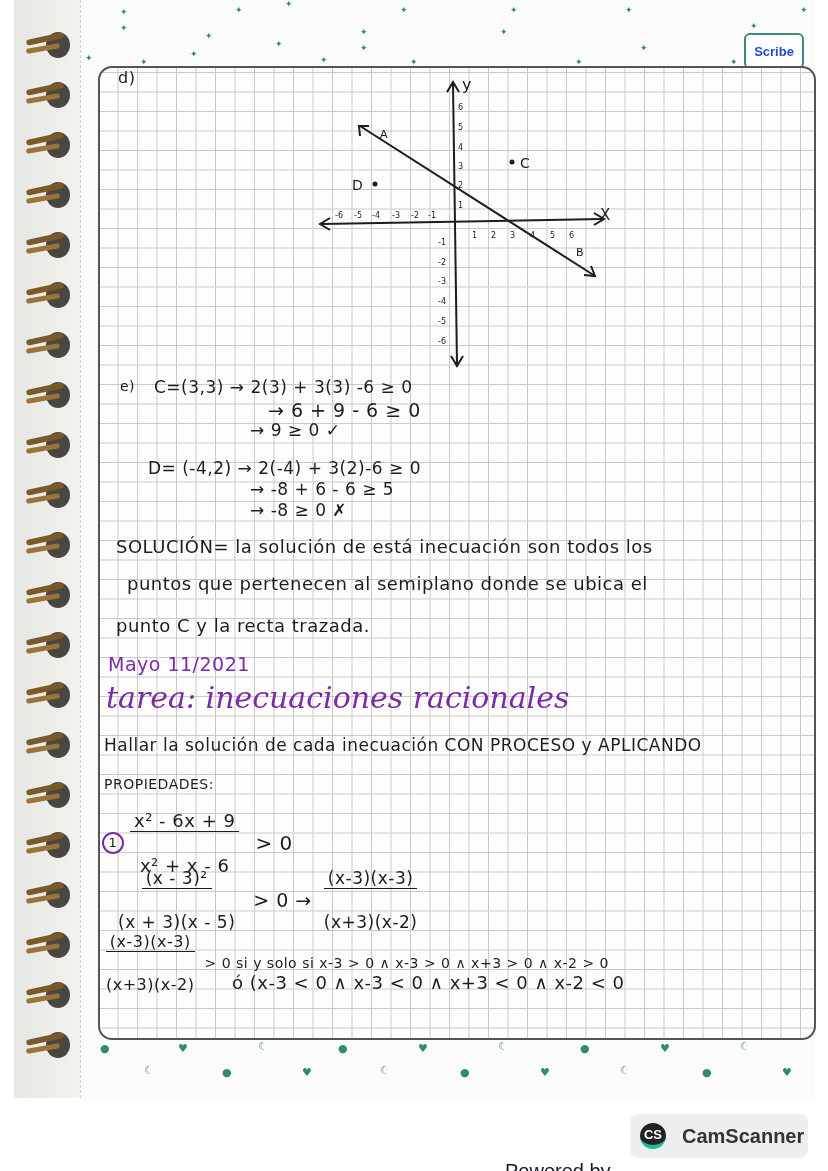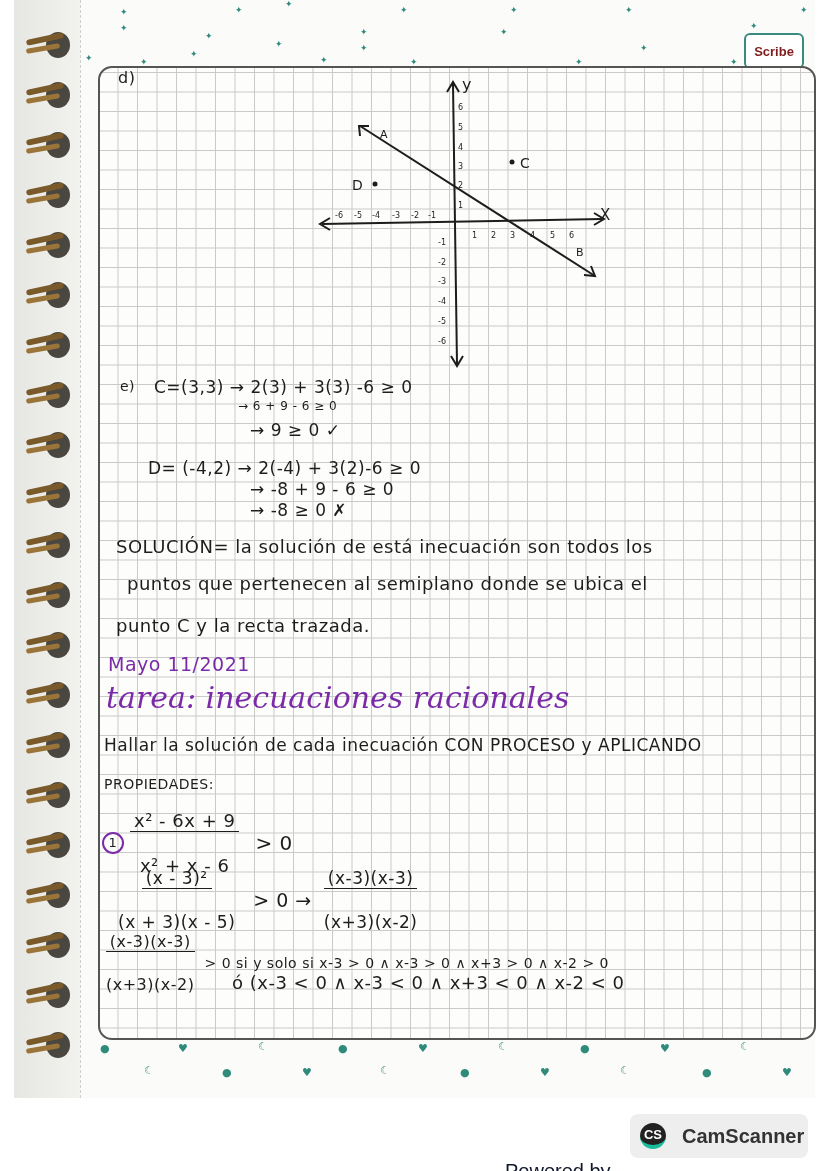--- a/index.html
+++ b/index.html
@@ -6,21 +6,21 @@
   body{width:828px;height:1171px;background:#ffffff;position:relative;overflow:hidden;font-family:"DejaVu Sans",sans-serif;}
   .scan{position:absolute;left:14px;top:0;width:800px;height:1098px;background:#f7f7f5;}
   .page{position:absolute;left:80px;top:0;width:734px;height:1098px;background:#fbfbf9;border-left:1px dashed #cfcfcf;}
   .spiral{position:absolute;left:14px;top:0;width:66px;height:1098px;background:linear-gradient(90deg,#e6e6e2,#f2f2ef);}
   .ring{position:absolute;left:12px;width:44px;height:34px;}
   .ring .hole{position:absolute;left:20px;top:4px;width:24px;height:26px;border-radius:50%;background:#4a4740;}
   .ring .wire{position:absolute;left:0;top:8px;width:38px;height:6px;border-radius:3px;background:#7a5a2a;transform:rotate(-12deg);}
   .ring .wire2{position:absolute;left:0;top:18px;width:34px;height:5px;border-radius:3px;background:#9a7438;transform:rotate(-10deg);}
   .stars{position:absolute;left:80px;top:0;width:734px;height:64px;}
   .star{position:absolute;color:#2f8a7a;font-size:9px;line-height:9px;}
-  .scribe{position:absolute;left:744px;top:33px;width:56px;height:32px;border:2px solid #3a8a7e;border-radius:6px;background:#fff;color:#7f1d1d;font:bold 13px "Liberation Sans",sans-serif;display:flex;align-items:center;justify-content:center;}
+  .scribe{position:absolute;left:744px;top:33px;width:56px;height:32px;border:2px solid #3a8a7e;border-radius:6px;background:#fff;color:#1d4ed8;font:bold 13px "Liberation Sans",sans-serif;display:flex;align-items:center;justify-content:center;}
   .grid{position:absolute;left:98px;top:66px;width:714px;height:970px;border:2px solid #555;border-radius:14px;
     background-color:#fdfdfb;
     background-image:linear-gradient(#c9c9c9 1px,transparent 1px),linear-gradient(90deg,#c9c9c9 1px,transparent 1px);
     background-size:19.5px 19.5px;background-position:-2px 4px;overflow:hidden;}
   .hw{position:absolute;font-family:"DejaVu Sans",sans-serif;color:#1d1d1d;white-space:nowrap;letter-spacing:0.5px;}
   .purple{color:#7b2aa8;}
   .title-script{font-family:"DejaVu Serif",serif;font-style:italic;font-size:30px;color:#7b2aa8;letter-spacing:0;}
   .frac{display:inline-flex;flex-direction:column;align-items:center;vertical-align:middle;gap:23px;}
   .frac .num{border-bottom:1.5px solid #1d1d1d;padding:0 4px;}
   .frac .den{padding:0 4px;}
@@ -231,25 +231,25 @@
 
     <text x="280" y="70" font-size="11" fill="#1d1d1d">A</text>
     <text x="476" y="188" font-size="11" fill="#1d1d1d">B</text>
 
     <text x="420" y="100" font-size="14" fill="#1d1d1d">C</text>
     <text x="252" y="122" font-size="14" fill="#1d1d1d">D</text>
   </svg>
 
   <span class="hw" style="left:20px;top:310px;font-size:14px;">e)</span>
   <span class="hw" style="left:54px;top:309px;font-size:17px;">C=(3,3) → 2(3) + 3(3) -6 ≥ 0</span>
-  <span class="hw" style="left:138px;top:331px;font-size:12px;">→ 6 + 9 - 6 ≥ 0</span>
+  <span class="hw" style="left:168px;top:331px;font-size:19px;">→ 6 + 9 - 6 ≥ 0</span>
   <span class="hw" style="left:150px;top:352px;font-size:17px;">→ 9 ≥ 0 ✓</span>
 
   <span class="hw" style="left:48px;top:390px;font-size:17px;">D= (-4,2) → 2(-4) + 3(2)-6 ≥ 0</span>
-  <span class="hw" style="left:150px;top:411px;font-size:17px;">→ -8 + 9 - 6 ≥ 0</span>
+  <span class="hw" style="left:150px;top:411px;font-size:17px;">→ -8 + 6 - 6 ≥ 5</span>
   <span class="hw" style="left:150px;top:432px;font-size:17px;">→ -8 ≥ 0 ✗</span>
 
   <span class="hw" style="left:16px;top:468px;font-size:18px;">SOLUCIÓN= la solución de está inecuación son todos los</span>
   <span class="hw" style="left:16px;top:505px;font-size:18px;margin-left:11px;">puntos que pertenecen al semiplano donde se ubica el</span>
   <span class="hw" style="left:16px;top:547px;font-size:18px;">punto C y la recta trazada.</span>
 
   <span class="hw purple" style="left:8px;top:585px;font-size:19px;">Mayo 11/2021</span>
   <span class="hw title-script" style="left:6px;top:612px;">tarea: inecuaciones racionales</span>
 
   <span class="hw" style="left:4px;top:667px;font-size:17px;">Hallar la solución de cada inecuación CON PROCESO y APLICANDO</span>

